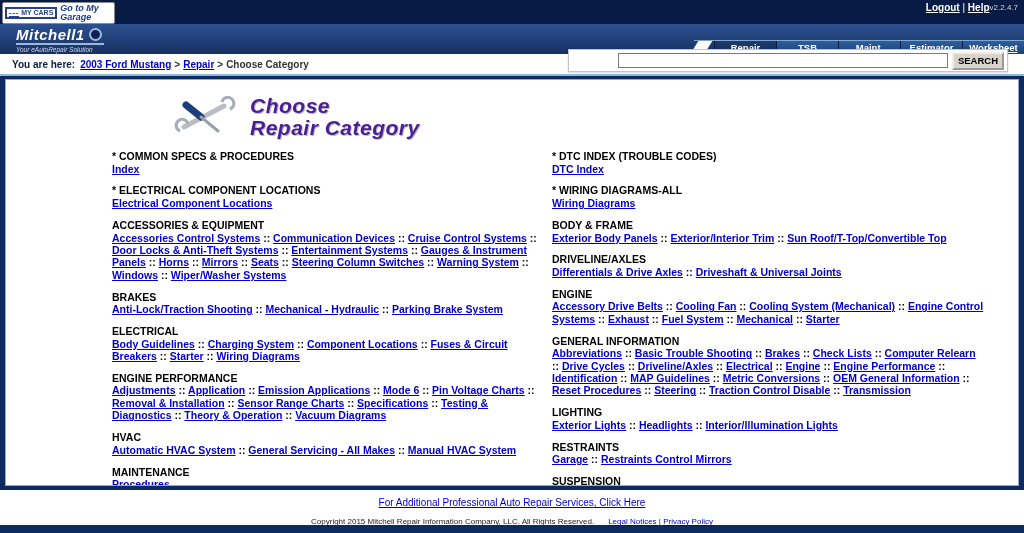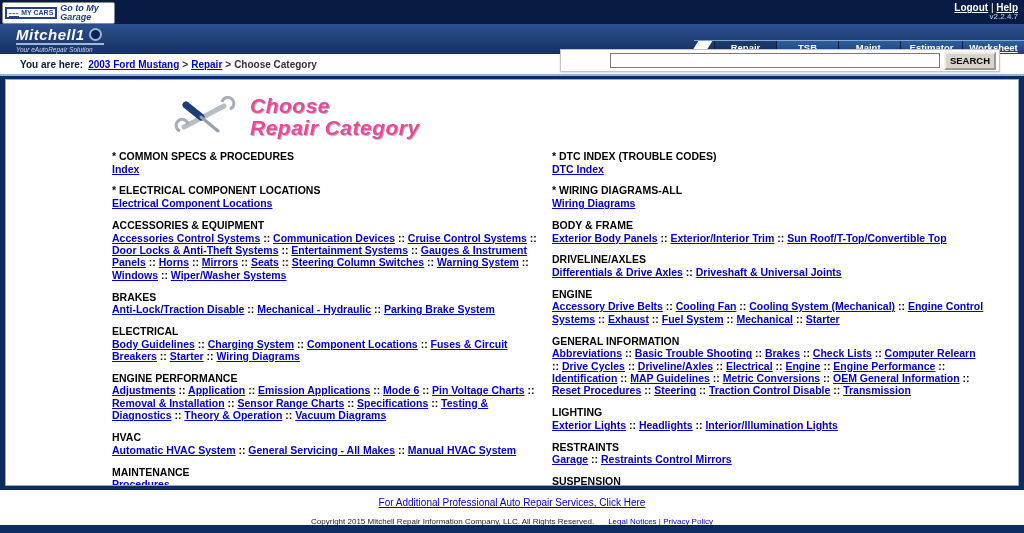--- a/index.html
+++ b/index.html
@@ -6,55 +6,55 @@
   html,body { width:1024px; height:533px; overflow:hidden; }
   body { font-family:"Liberation Sans", sans-serif; background:#fff; position:relative; }
   a { cursor:pointer; }
 
   
   .utilbar { height:24px; background:#081B45; display:flex; justify-content:space-between; align-items:flex-start; padding:2px 6px 0 2px; }
   .mycars-btn { background:#fff; border:1px solid #8a8a8a; border-radius:2px; display:flex; align-items:center; gap:3px; padding:1px 4px 1px 2px; height:22px; cursor:pointer; }
   .plate { border:2px solid #27408B; color:#27408B; font-size:7px; font-weight:bold; padding:0 2px; line-height:1.1; text-align:center; }
   .plate .plate-top { font-size:4px; letter-spacing:1px; border-bottom:1px solid #27408B; color:#27408B; }
   .garage-label { font-style:italic; font-weight:bold; color:#1a3a8c; font-size:9px; line-height:1; width:50px; }
-  .util-right { display:flex; flex-direction:column; align-items:flex-end; line-height:1.1; }
+  .util-right { display:flex; flex-direction:row; align-items:flex-end; line-height:1.1; }
   .util-links { font-size:10px; font-weight:bold; color:#fff; }
   .util-links a { color:#fff; text-decoration:underline; }
   .util-links .pipe { font-weight:normal; }
   .version { font-size:8px; color:#cfd6e8; }
 
   
   .logobar { height:30px; background:linear-gradient(#2C5090,#16305F); position:relative; }
   .logo { position:absolute; left:16px; top:2px; color:#fff; }
   .logo-main { font-size:15px; font-weight:bold; font-style:italic; letter-spacing:0.5px; display:flex; align-items:center; gap:4px; border-bottom:2px solid #9db8dd; width:max-content; padding-right:2px; }
   .logo-badge { width:13px; height:13px; border-radius:50%; background:#0d2250; border:2px solid #9db8dd; display:inline-block; }
   .logo-tagline { font-size:6.5px; font-style:italic; color:#cdd8ec; margin-top:1px; }
   .tabs { position:absolute; right:0; bottom:0; display:flex; height:14px; border-top:1px solid #7FA8D0; }
   .tab-slash { width:14px; background:#fff; transform:skewX(-32deg); margin-right:6px; height:14px; }
   .tab { width:62px; text-align:center; font-size:9.5px; font-weight:bold; color:#fff; text-decoration:underline; background:linear-gradient(#2E5E9E,#1D4072); border-left:1px solid #0a1c40; line-height:14px; display:block; }
   .tab.active { background:linear-gradient(#1c3c6e,#122e56); }
 
   
-  .crumbrow { height:20px; background:#fff; display:flex; align-items:center; padding-left:20px; font-size:10px; }
+  .crumbrow { height:20px; background:#fff; display:flex; align-items:center; padding-left:12px; font-size:10px; }
   .crumb-prefix { font-weight:bold; color:#0a1c45; margin-right:5px; }
   .crumb a { color:#0000CC; font-weight:bold; text-decoration:underline; }
   .crumb .sep { color:#333; font-weight:bold; margin:0 3px; }
   .crumb .current { color:#333; font-weight:bold; }
 
   
-  .search-panel { position:absolute; top:49px; right:24px; width:440px; height:23px; background:#fff; border:1px solid #c4c4c4; box-shadow:0 1px 2px rgba(0,0,0,.15); display:flex; align-items:center; justify-content:flex-end; padding-right:3px; z-index:5; }
+  .search-panel { position:absolute; top:49px; right:16px; width:440px; height:23px; background:#fff; border:1px solid #c4c4c4; box-shadow:0 1px 2px rgba(0,0,0,.15); display:flex; align-items:center; justify-content:flex-end; padding-right:3px; z-index:5; }
   .search-input { width:330px; height:15px; border:1px solid #7a7a7a; font-size:10px; padding:0 2px; }
   .search-btn { margin-left:4px; height:18px; font-size:9.5px; font-weight:bold; font-family:"Liberation Sans",sans-serif; background:#d8d4cc; border:2px outset #f0ede6; padding:0 4px; cursor:pointer; }
 
   
   .content-region { border-top:2px solid #8FB8DC; background:#0D2B5E; padding:3px 5px 4px 5px; }
   .content-box { background:#fff; border:1px solid #9aa8c4; height:407px; overflow:hidden; position:relative; }
 
   .title-block { display:flex; align-items:center; gap:14px; margin:14px 0 4px 168px; height:46px; }
-  .title-text { font-size:21px; font-weight:bold; font-style:italic; color:#ec4899; line-height:1.05; text-shadow:1px 1px 0 #b9b9b9; letter-spacing:0.5px; }
+  .title-text { font-size:21px; font-weight:bold; font-style:italic; color:#4c1d95; line-height:1.05; text-shadow:1px 1px 0 #b9b9b9; letter-spacing:0.5px; }
 
   .columns { display:grid; grid-template-columns:432px 432px; column-gap:8px; padding-left:106px; margin-top:10px; }
   .section { margin-bottom:9.5px; }
   .sec-heading { font-size:10.5px; font-weight:bold; color:#000; line-height:1.2; }
   .sec-links { font-size:10.5px; font-weight:bold; line-height:1.18; }
   .sec-links a { color:#0000CC; text-decoration:underline; }
   .sec-links .sep { color:#000; }
 
   
   .footer { height:35px; background:#fff; text-align:center; padding-top:2px; }
@@ -139,21 +139,21 @@
           <div class="section">
             <div class="sec-heading">* ELECTRICAL COMPONENT LOCATIONS</div>
             <div class="sec-links"><a>Electrical Component Locations</a></div>
           </div>
           <div class="section">
             <div class="sec-heading">ACCESSORIES &amp; EQUIPMENT</div>
             <div class="sec-links"><a>Accessories Control Systems</a><span class="sep"> :: </span><a>Communication Devices</a><span class="sep"> :: </span><a>Cruise Control Systems</a><span class="sep"> :: </span><a>Door Locks &amp; Anti-Theft Systems</a><span class="sep"> :: </span><a>Entertainment Systems</a><span class="sep"> :: </span><a>Gauges &amp; Instrument Panels</a><span class="sep"> :: </span><a>Horns</a><span class="sep"> :: </span><a>Mirrors</a><span class="sep"> :: </span><a>Seats</a><span class="sep"> :: </span><a>Steering Column Switches</a><span class="sep"> :: </span><a>Warning System</a><span class="sep"> :: </span><a>Windows</a><span class="sep"> :: </span><a>Wiper/Washer Systems</a></div>
           </div>
           <div class="section">
             <div class="sec-heading">BRAKES</div>
-            <div class="sec-links"><a>Anti-Lock/Traction Disable</a><span class="sep"> :: </span><a>Mechanical - Hydraulic</a><span class="sep"> :: </span><a>Parking Brake System</a></div>
+            <div class="sec-links"><a>Anti-Lock/Traction Shooting</a><span class="sep"> :: </span><a>Mechanical - Hydraulic</a><span class="sep"> :: </span><a>Parking Brake System</a></div>
           </div>
           <div class="section">
             <div class="sec-heading">ELECTRICAL</div>
             <div class="sec-links"><a>Body Guidelines</a><span class="sep"> :: </span><a>Charging System</a><span class="sep"> :: </span><a>Component Locations</a><span class="sep"> :: </span><a>Fuses &amp; Circuit Breakers</a><span class="sep"> :: </span><a>Starter</a><span class="sep"> :: </span><a>Wiring Diagrams</a></div>
           </div>
           <div class="section">
             <div class="sec-heading">ENGINE PERFORMANCE</div>
             <div class="sec-links"><a>Adjustments</a><span class="sep"> :: </span><a>Application</a><span class="sep"> :: </span><a>Emission Applications</a><span class="sep"> :: </span><a>Mode 6</a><span class="sep"> :: </span><a>Pin Voltage Charts</a><span class="sep"> :: </span><a>Removal &amp; Installation</a><span class="sep"> :: </span><a>Sensor Range Charts</a><span class="sep"> :: </span><a>Specifications</a><span class="sep"> :: </span><a>Testing &amp; Diagnostics</a><span class="sep"> :: </span><a>Theory &amp; Operation</a><span class="sep"> :: </span><a>Vacuum Diagrams</a></div>
           </div>
           <div class="section">

